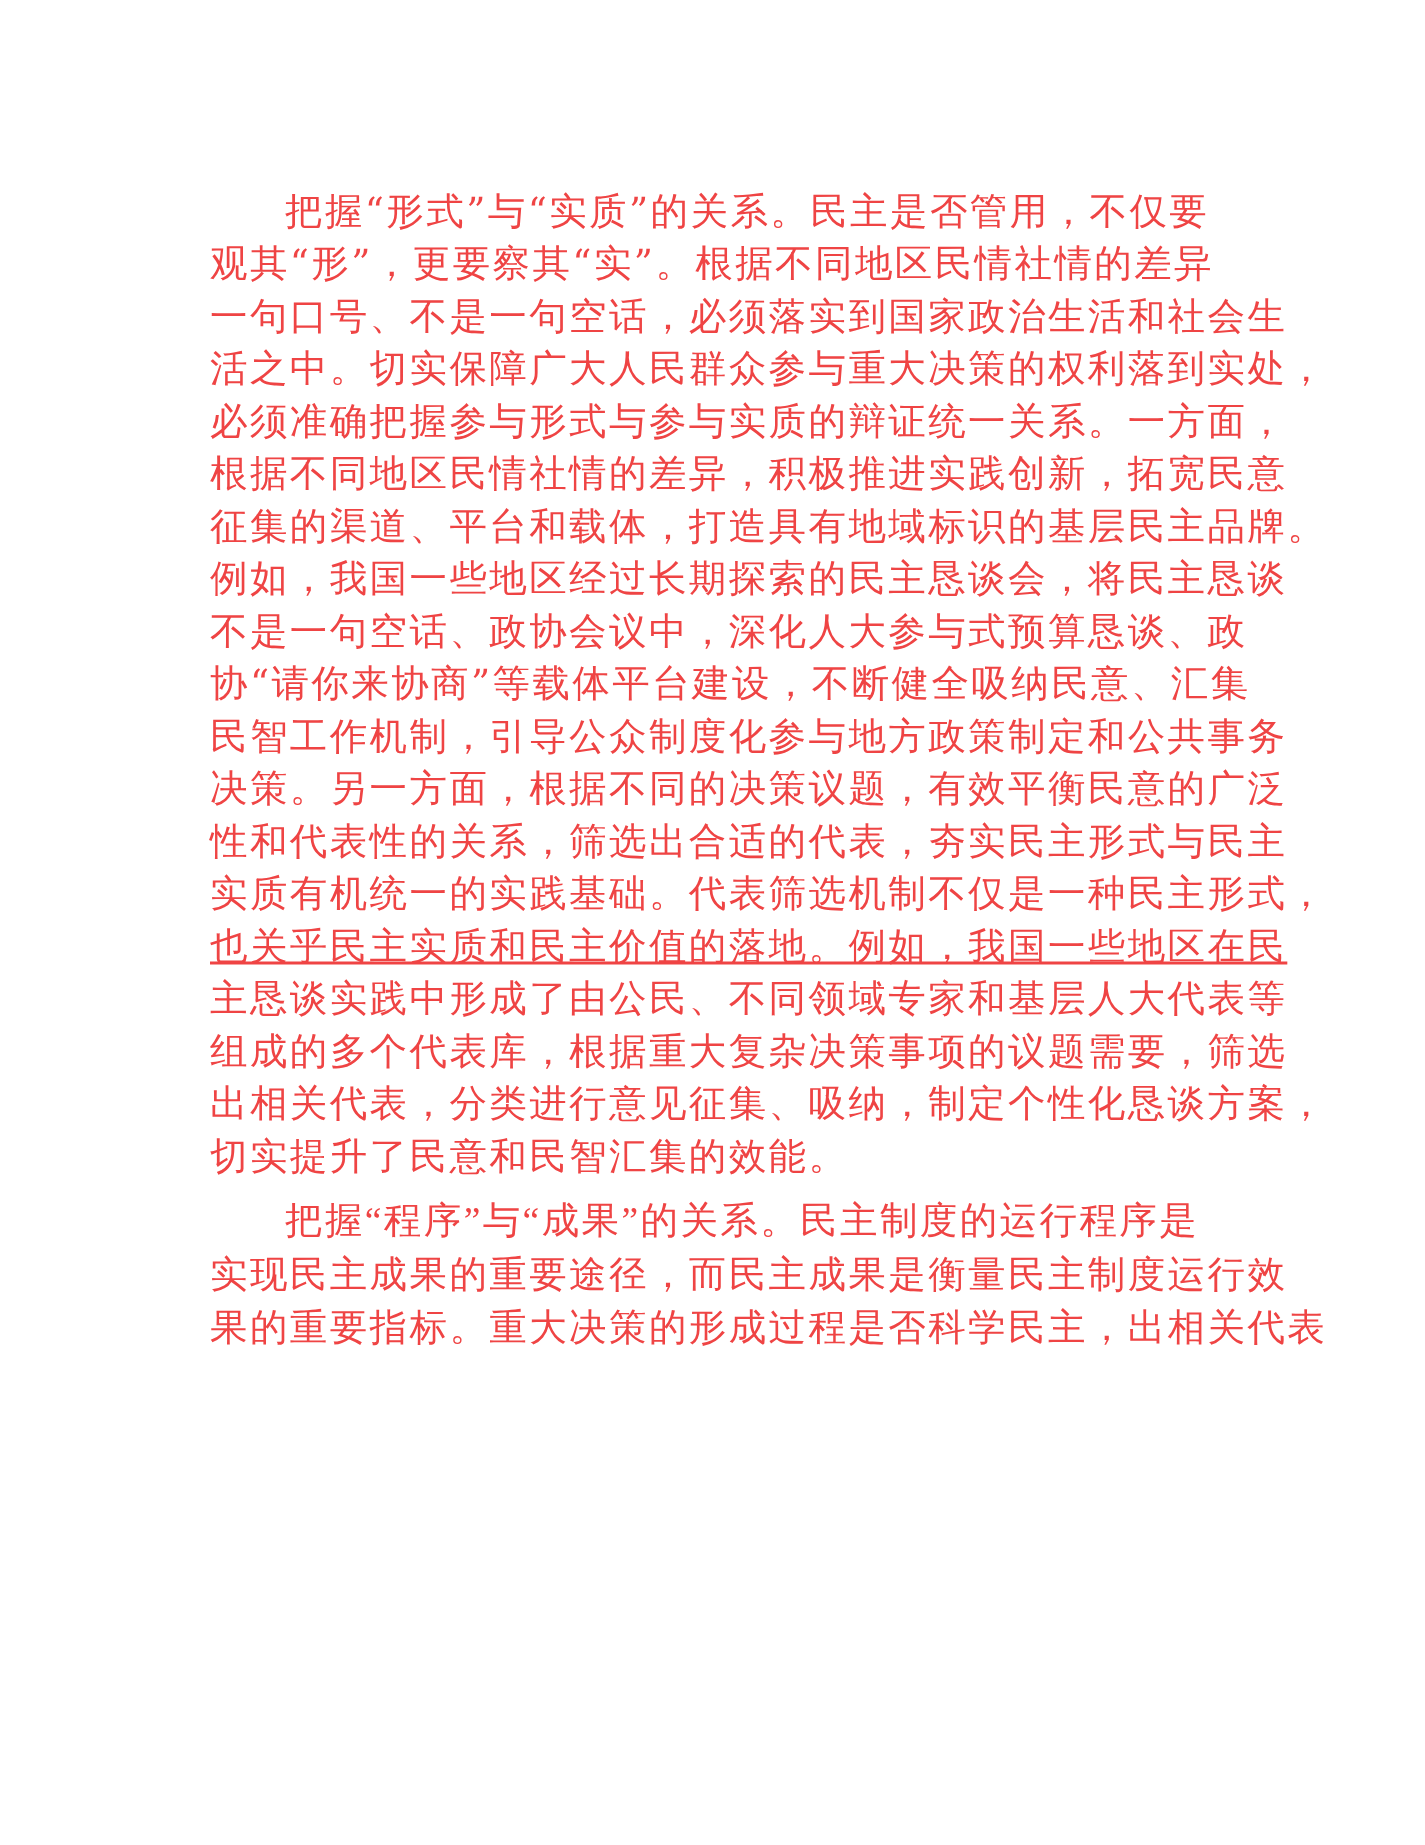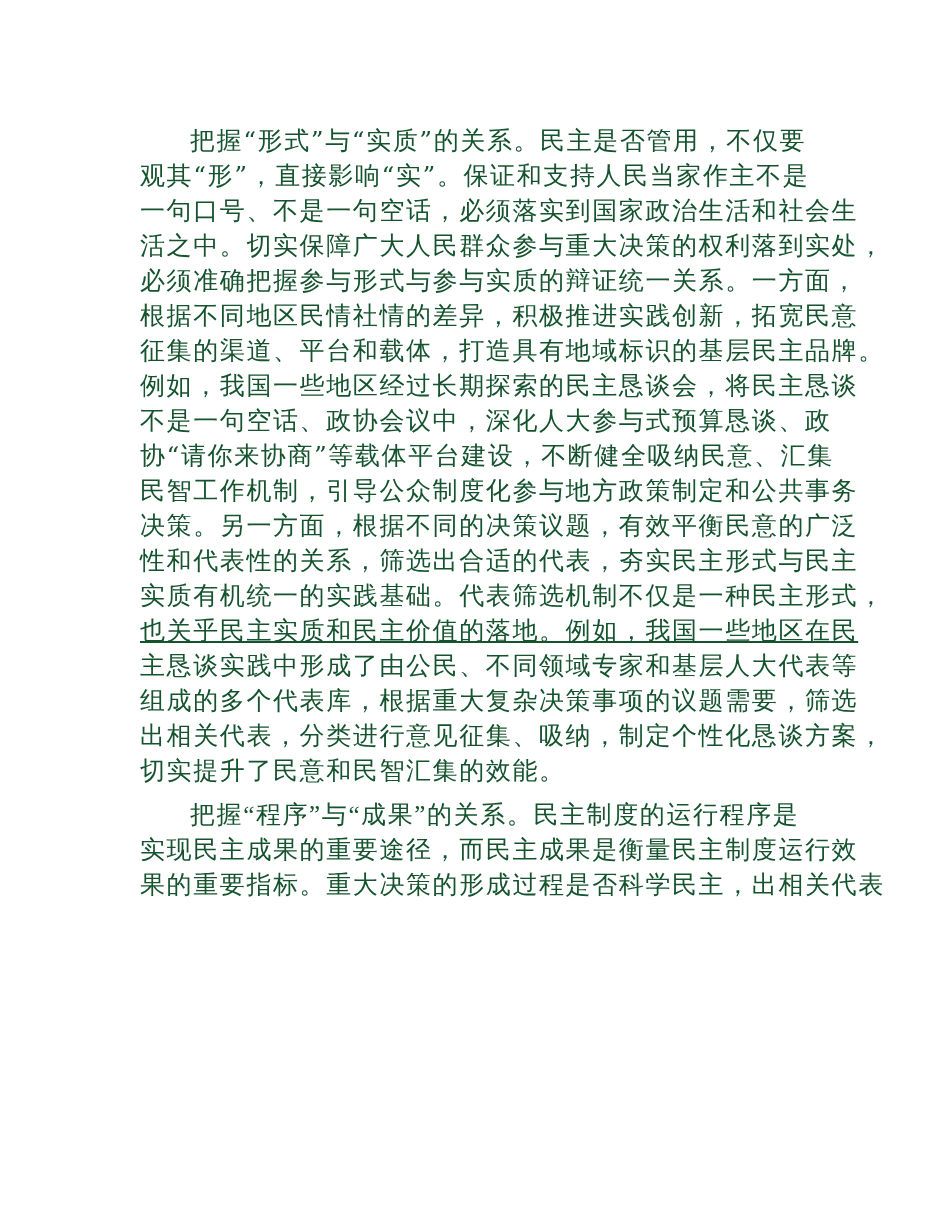--- a/index.html
+++ b/index.html
@@ -1,31 +1,31 @@
 <!DOCTYPE html>
 <html><head>
 <meta charset="utf-8">
 <style>
   html, body { margin:0; padding:0; background:#ffffff; }
   body { width:950px; height:1230px; position:relative; overflow:hidden; }
   .page { position:absolute; left:0; top:0; width:950px; height:1230px; background:#ffffff; }
   .line {
     position:absolute; left:140px; width:690px;
     font-family:"DejaVu Serif", "Liberation Serif", serif;
-    font-size:25px; line-height:34px; color:#14532d;
+    font-size:25px; line-height:34px; color:#ef4444;
     white-space:nowrap; letter-spacing:1.6px;
   }
 </style>
 </head>
 <body>
 
 <div class="page">
   <div>
     <div class="line" style="top:124px;left:190px;">把握“形式”与“实质”的关系。民主是否管用，不仅要</div>
-    <div class="line" style="top:159px;">观其“形”，直接影响“实”。保证和支持人民当家作主不是</div>
+    <div class="line" style="top:159px;">观其“形”，更要察其“实”。根据不同地区民情社情的差异</div>
     <div class="line" style="top:194px;">一句口号、不是一句空话，必须落实到国家政治生活和社会生</div>
     <div class="line" style="top:229px;">活之中。切实保障广大人民群众参与重大决策的权利落到实处，</div>
     <div class="line" style="top:264px;">必须准确把握参与形式与参与实质的辩证统一关系。一方面，</div>
     <div class="line" style="top:299px;">根据不同地区民情社情的差异，积极推进实践创新，拓宽民意</div>
     <div class="line" style="top:334px;">征集的渠道、平台和载体，打造具有地域标识的基层民主品牌。</div>
     <div class="line" style="top:369px;">例如，我国一些地区经过长期探索的民主恳谈会，将民主恳谈</div>
     <div class="line" style="top:404px;">不是一句空话、政协会议中，深化人大参与式预算恳谈、政</div>
     <div class="line" style="top:439px;">协“请你来协商”等载体平台建设，不断健全吸纳民意、汇集</div>
     <div class="line" style="top:474px;">民智工作机制，引导公众制度化参与地方政策制定和公共事务</div>
     <div class="line" style="top:509px;text-align:center;">决策。另一方面，根据不同的决策议题，有效平衡民意的广泛</div>

